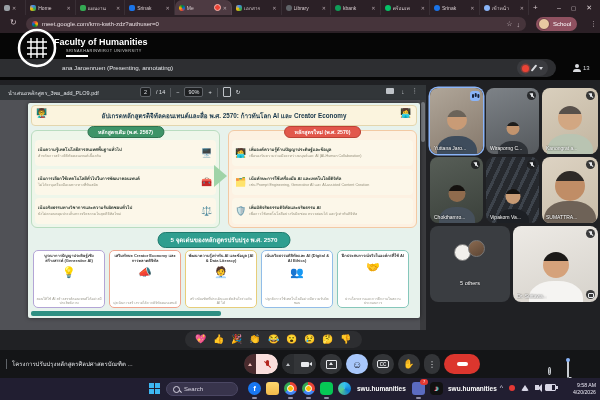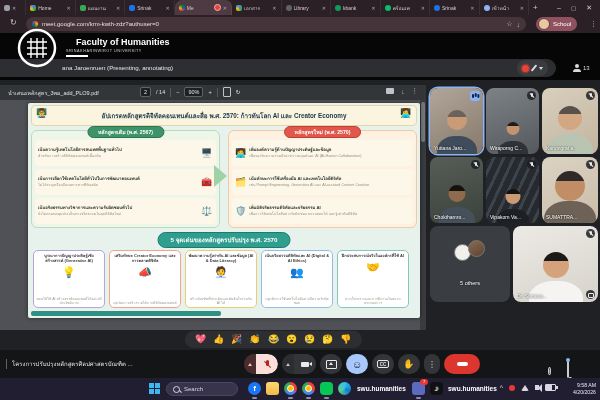--- a/index.html
+++ b/index.html
@@ -16,21 +16,21 @@
   .fav.round{border-radius:50%;}
   .rec-dot{width:5px;height:5px;border-radius:50%;background:#ea4335;border:1px solid #f6b8b2;flex:none;}
   #win-controls{margin-left:auto;display:flex;align-items:center;gap:10px;padding:0 8px;color:#d8ccd0;font-size:7px;}
   #addressbar{position:absolute;left:0;top:15px;width:600px;height:18px;background:#2b2026;}
   #urlpill{position:absolute;left:26px;top:2px;width:500px;height:14px;border-radius:7px;background:#46343b;display:flex;align-items:center;gap:4px;padding:0 6px;box-sizing:border-box;}
   #urltext{font-size:6px;color:#e8dde1;white-space:nowrap;overflow:hidden;}
   #profilechip{position:absolute;left:536px;top:2px;height:14px;border-radius:7px;background:#8f5160;display:flex;align-items:center;gap:3px;padding:0 6px 0 2px;color:#fff;font-size:6px;}
   .avatar-dot{width:10px;height:10px;border-radius:50%;background:#e7c9a1;border:1px solid #6d3b47;}
   
   #siteheader{position:absolute;left:0;top:33px;width:600px;height:47px;background:#060606;}
-  #facname{position:absolute;left:76px;top:4px;font-size:9px;font-weight:bold;color:#fff;}
+  #facname{position:absolute;left:54px;top:4px;font-size:9px;font-weight:bold;color:#fff;}
   #univname{position:absolute;left:66px;top:16px;font-size:3.8px;letter-spacing:.5px;color:#cfcfcf;}
   #univbar{position:absolute;left:66px;top:22px;width:22px;height:2px;background:#fff;}
   #presentbar{position:absolute;left:0;top:26px;width:556px;height:18px;background:#2d2e31;border-radius:0 9px 9px 0;}
   #presenttext{position:absolute;left:62px;top:5px;font-size:6.2px;color:#e3e5e8;white-space:nowrap;}
   #logo{position:absolute;left:16px;top:-6px;width:42px;height:42px;z-index:5;}
   #annogroup{position:absolute;left:517px;top:1px;height:16px;border-radius:8px;background:#3a3b3f;display:flex;align-items:center;gap:4px;padding:0 5px;}
   .recdot{width:7px;height:7px;border-radius:50%;background:#ea4335;box-shadow:0 0 0 1.5px rgba(234,67,53,.35);}
   .pen{width:2px;height:8px;background:#d8dade;border-radius:1px;transform:rotate(40deg);}
   .chev{width:0;height:0;border-left:2.5px solid transparent;border-right:2.5px solid transparent;border-top:3px solid #d8dade;}
   #pplgroup{position:absolute;left:572px;top:1px;height:16px;display:flex;align-items:center;gap:2px;color:#d8dade;font-size:6px;}

